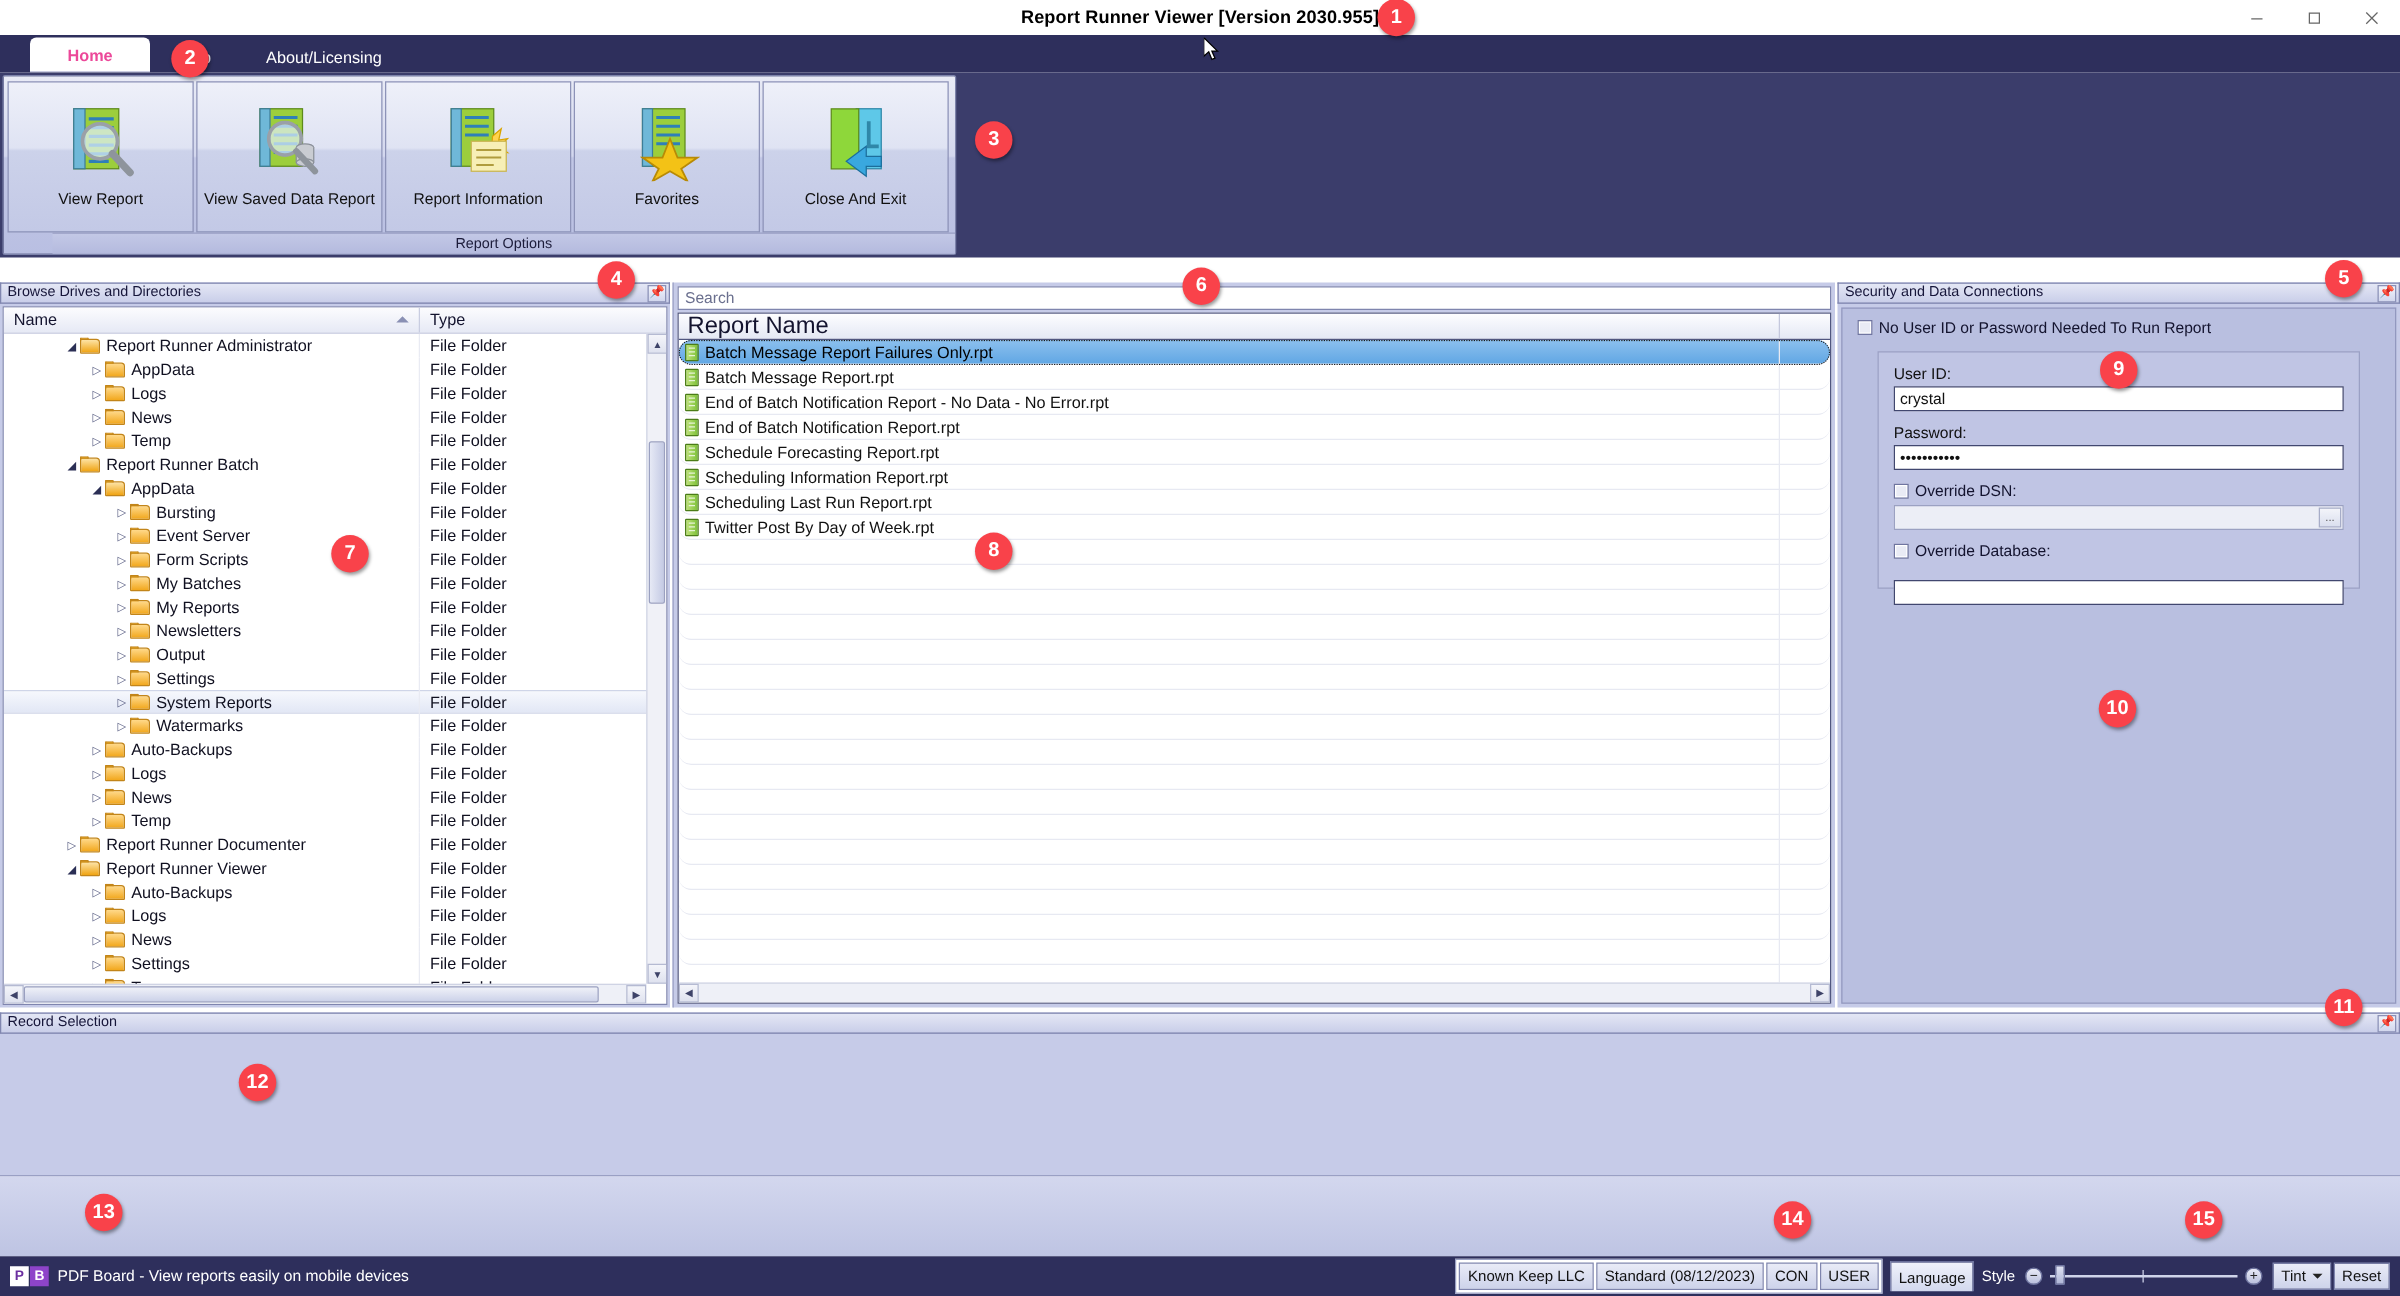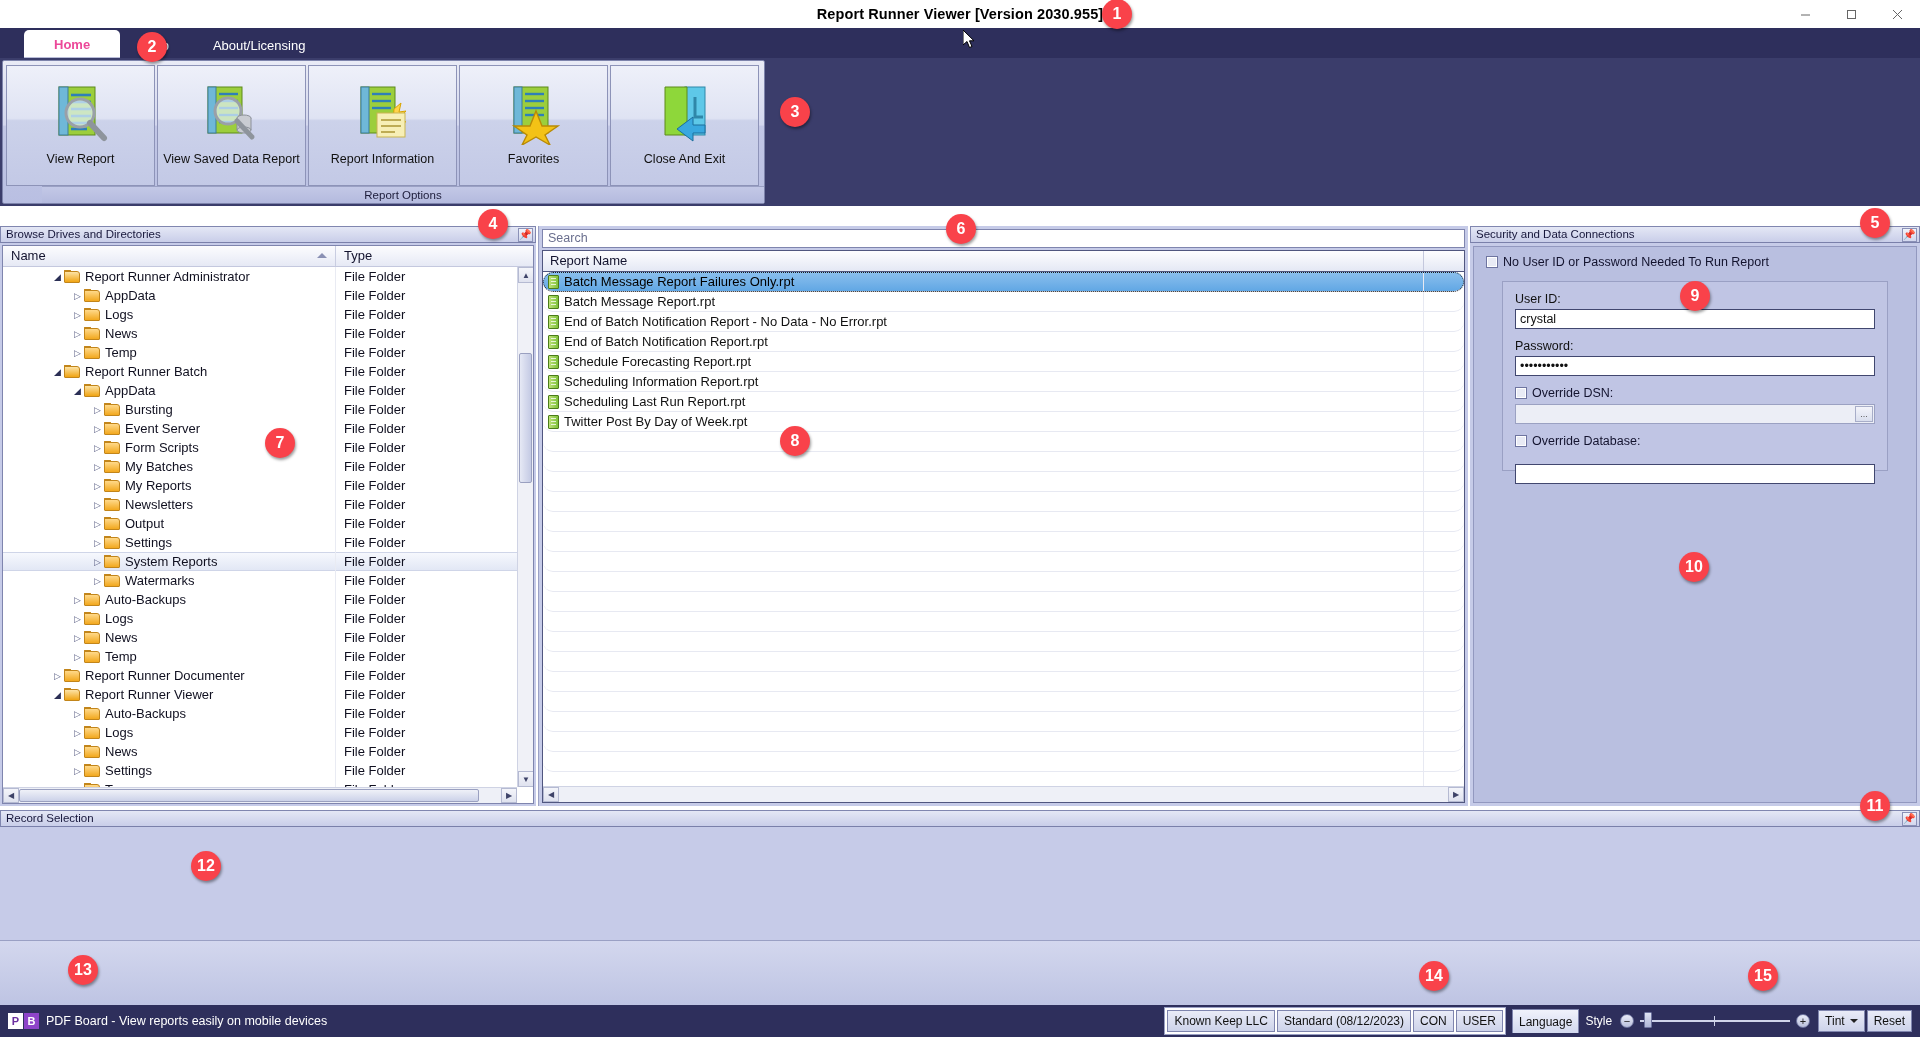--- a/index.html
+++ b/index.html
@@ -148,21 +148,21 @@
   .search-box {
     position: absolute; left: 3px; top: 3px; right: 3px; height: 19px;
     background: #ffffff; border: 1px solid #7f85ae; font-size: 12.5px; color: #6a6f8e;
     padding-left: 5px; line-height: 17px;
   }
   .grid-wrap {
     position: absolute; left: 3px; top: 24px; right: 3px; bottom: 3px;
     background: #ffffff; border: 1px solid #50567f; display: flex; flex-direction: column; overflow:hidden;
   }
   .grid-head { height: 21px; background: linear-gradient(to bottom,#fdfdff,#e4e8f4);
-    border-bottom: 1px solid #50567f; display: flex; font-size: 13px; color: #13132e; }
+    border-bottom: 1px solid #50567f; display: flex; font-size: 19px; color: #13132e; }
   .grid-head .gh1 { flex: 1; padding-left: 7px; line-height: 20px; border-right: 1px solid #c4c8dd; }
   .grid-head .gh2 { flex: 0 0 40px; }
   .grid-body { flex: 1; overflow: hidden; }
   .grow { height: 20px; display: flex; align-items: center; font-size: 13px; color: #111;
     border-bottom: 1px solid #e7e9f2; border-radius: 10px; }
   .grow.selected { background: linear-gradient(to bottom,#8cc0ee,#61a7e4);
     outline: 1px dotted #1b1b1b; outline-offset: -1px; color: #000; }
   .grow .c1 { flex: 1; display: flex; align-items: center; padding-left: 5px; border-right: 1px solid #e7e9f2; height: 20px;}
   .grow .c2 { flex: 0 0 40px; height: 20px; }
   .rpticon { width: 11px; height: 14px; margin-right: 5px; flex: 0 0 11px;

